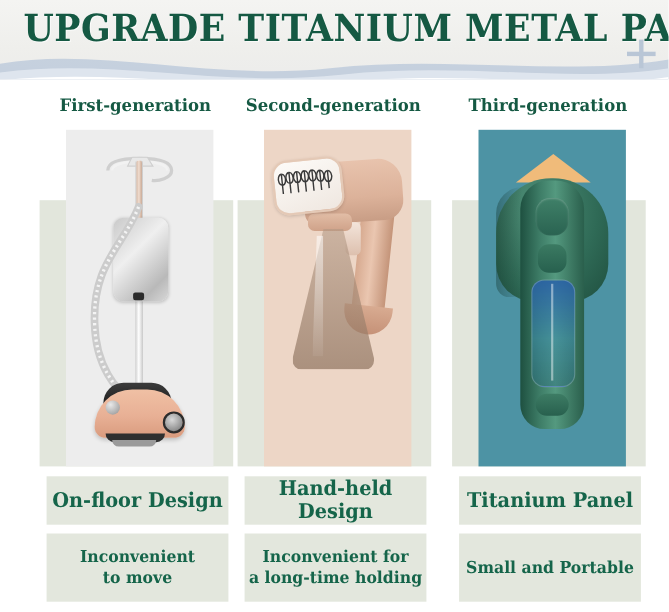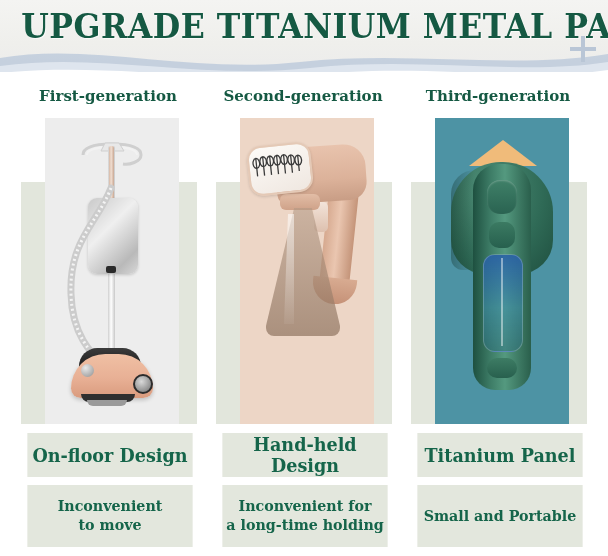--- a/index.html
+++ b/index.html
@@ -36,21 +36,21 @@
   .plus-icon{
     position:absolute;right:12px;top:36px;width:26px;height:26px;
   }
   .plus-icon .bar{position:absolute;background:#b9c6d6;}
   .plus-icon .bar.h{left:0;top:11px;width:26px;height:4px;}
   .plus-icon .bar.v{left:11px;top:0;width:4px;height:26px;}
 
   
   .cols{position:absolute;left:0;top:72px;width:608px;height:484px;}
   .col{position:absolute;top:0;width:190px;height:484px;}
-  .col-1{left:13px;}
+  .col-1{left:28px;}
   .col-2{left:208px;}
   .col-3{left:403px;}
 
   .col-head{
     position:absolute;left:0;top:14px;width:190px;
     text-align:center;
     font-family:"DejaVu Serif", serif;
     font-weight:700;
     font-size:15.5px;
     color:#155943;

